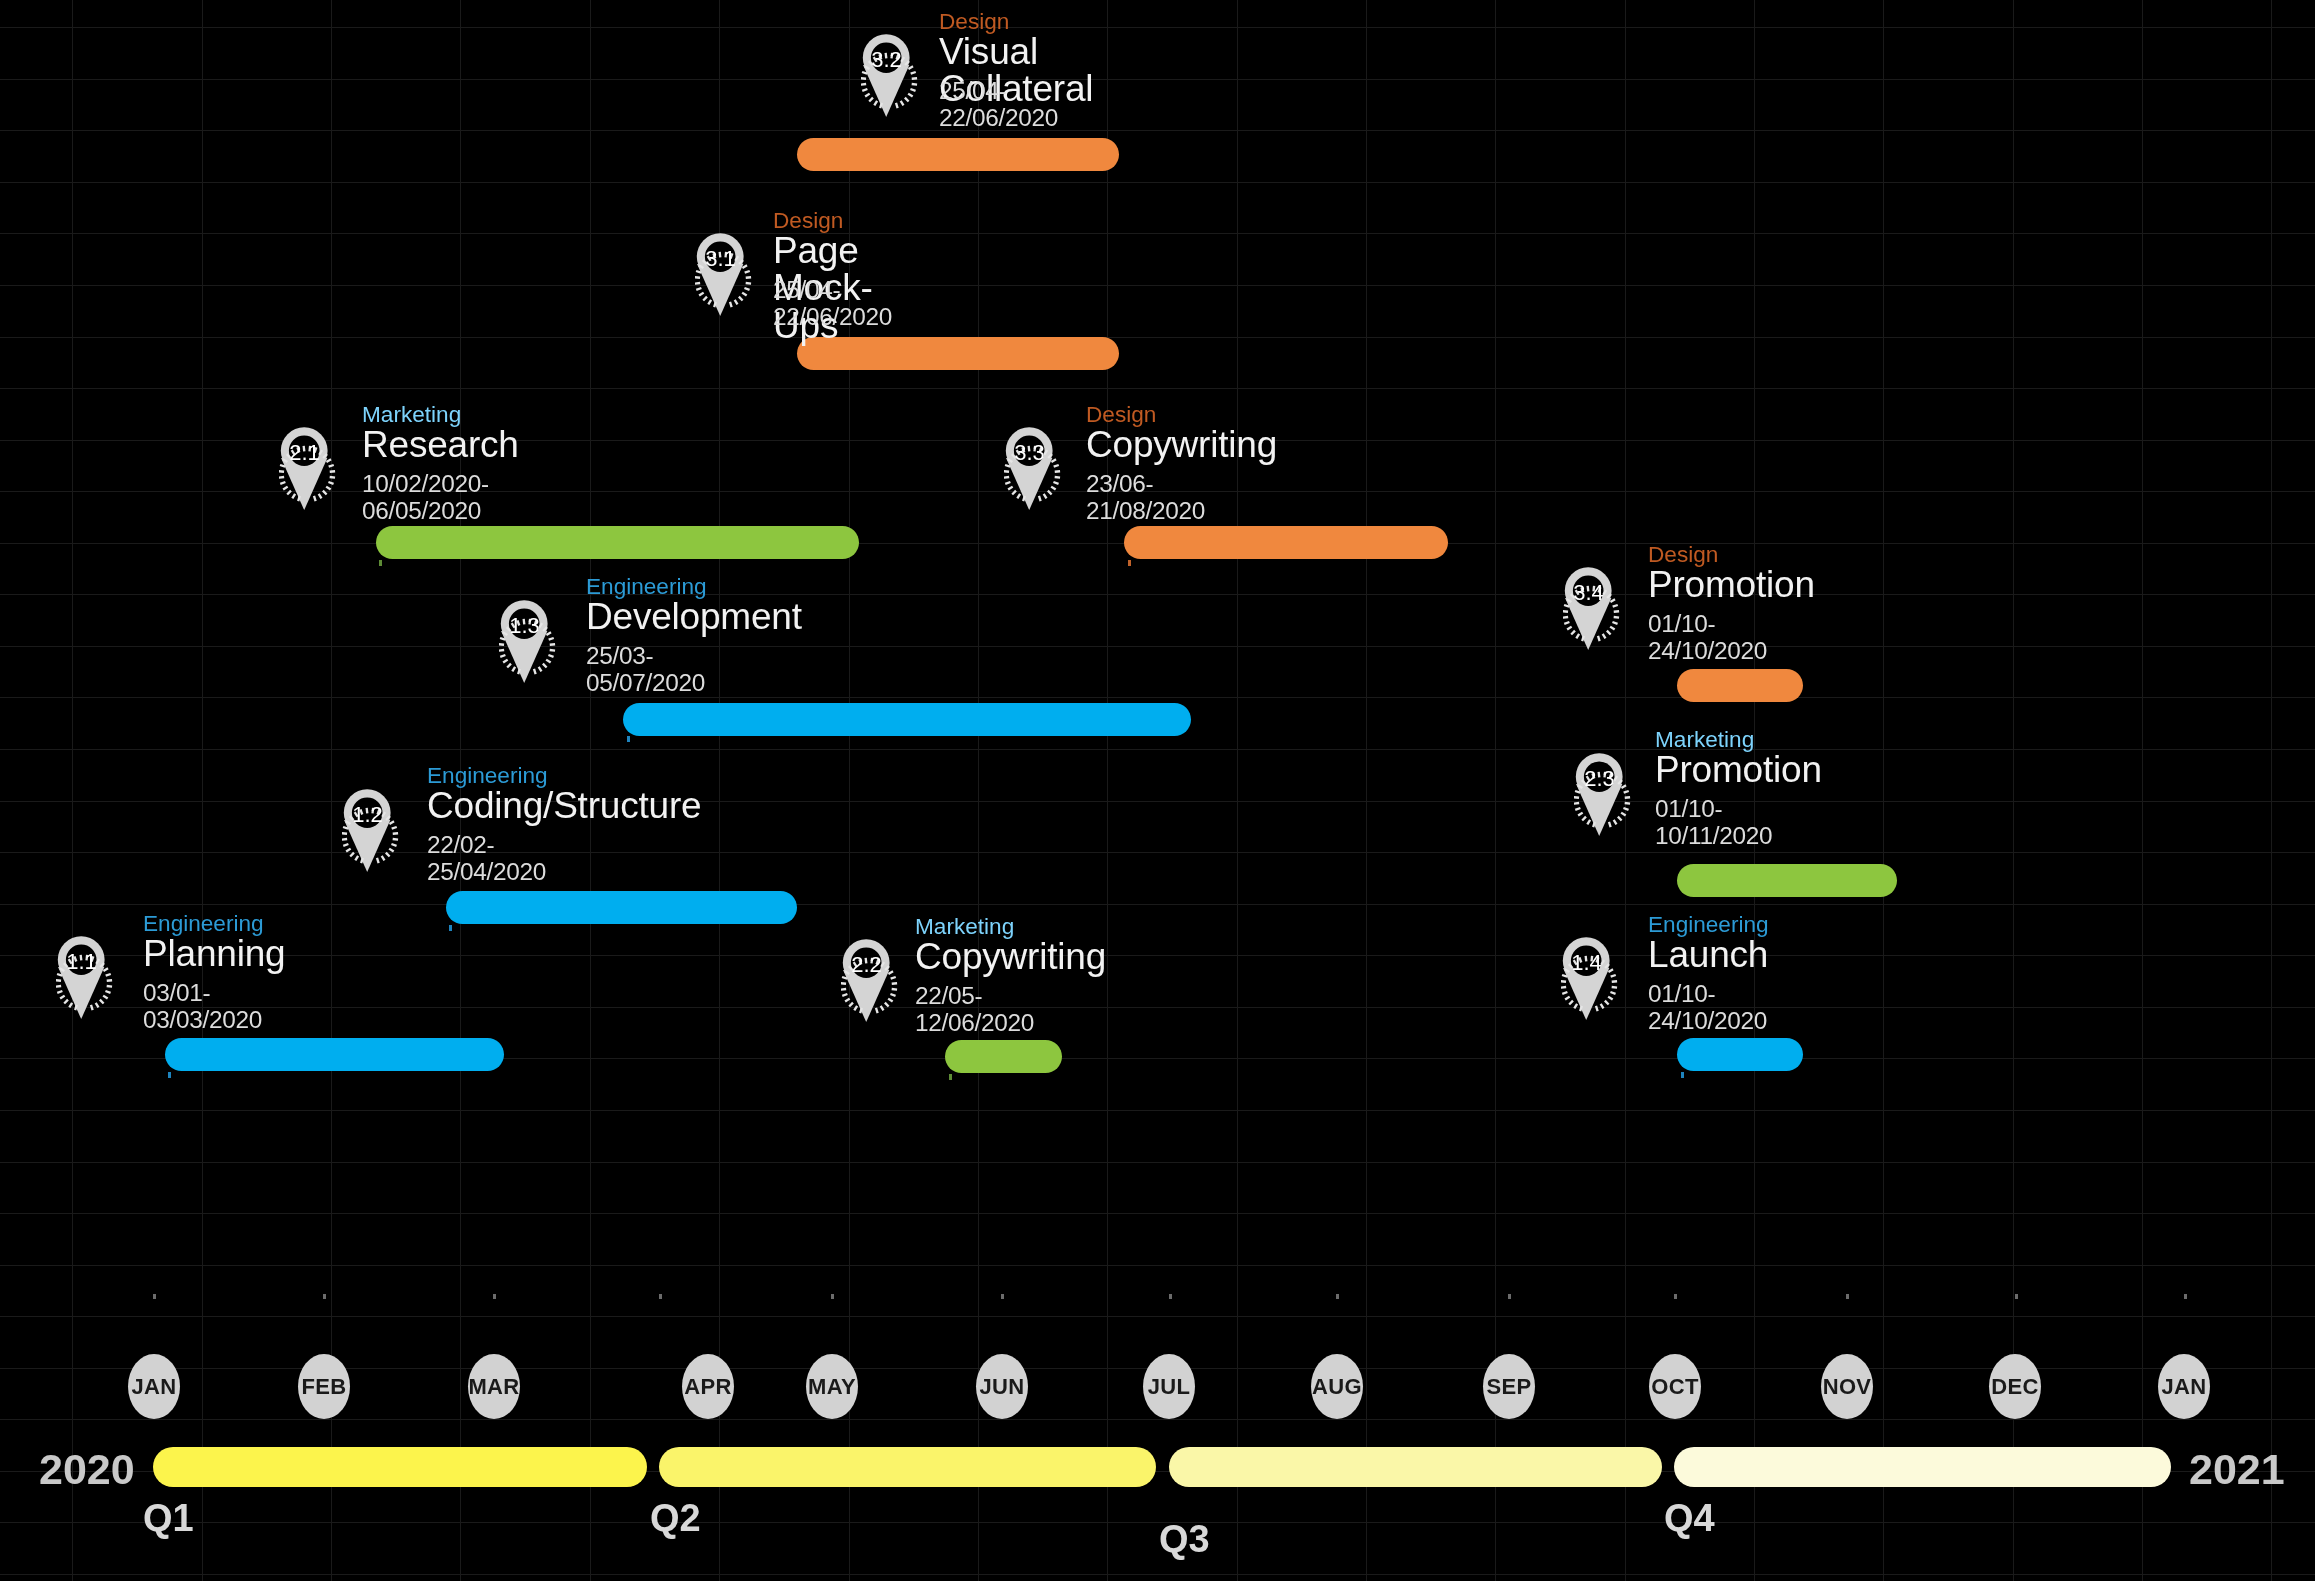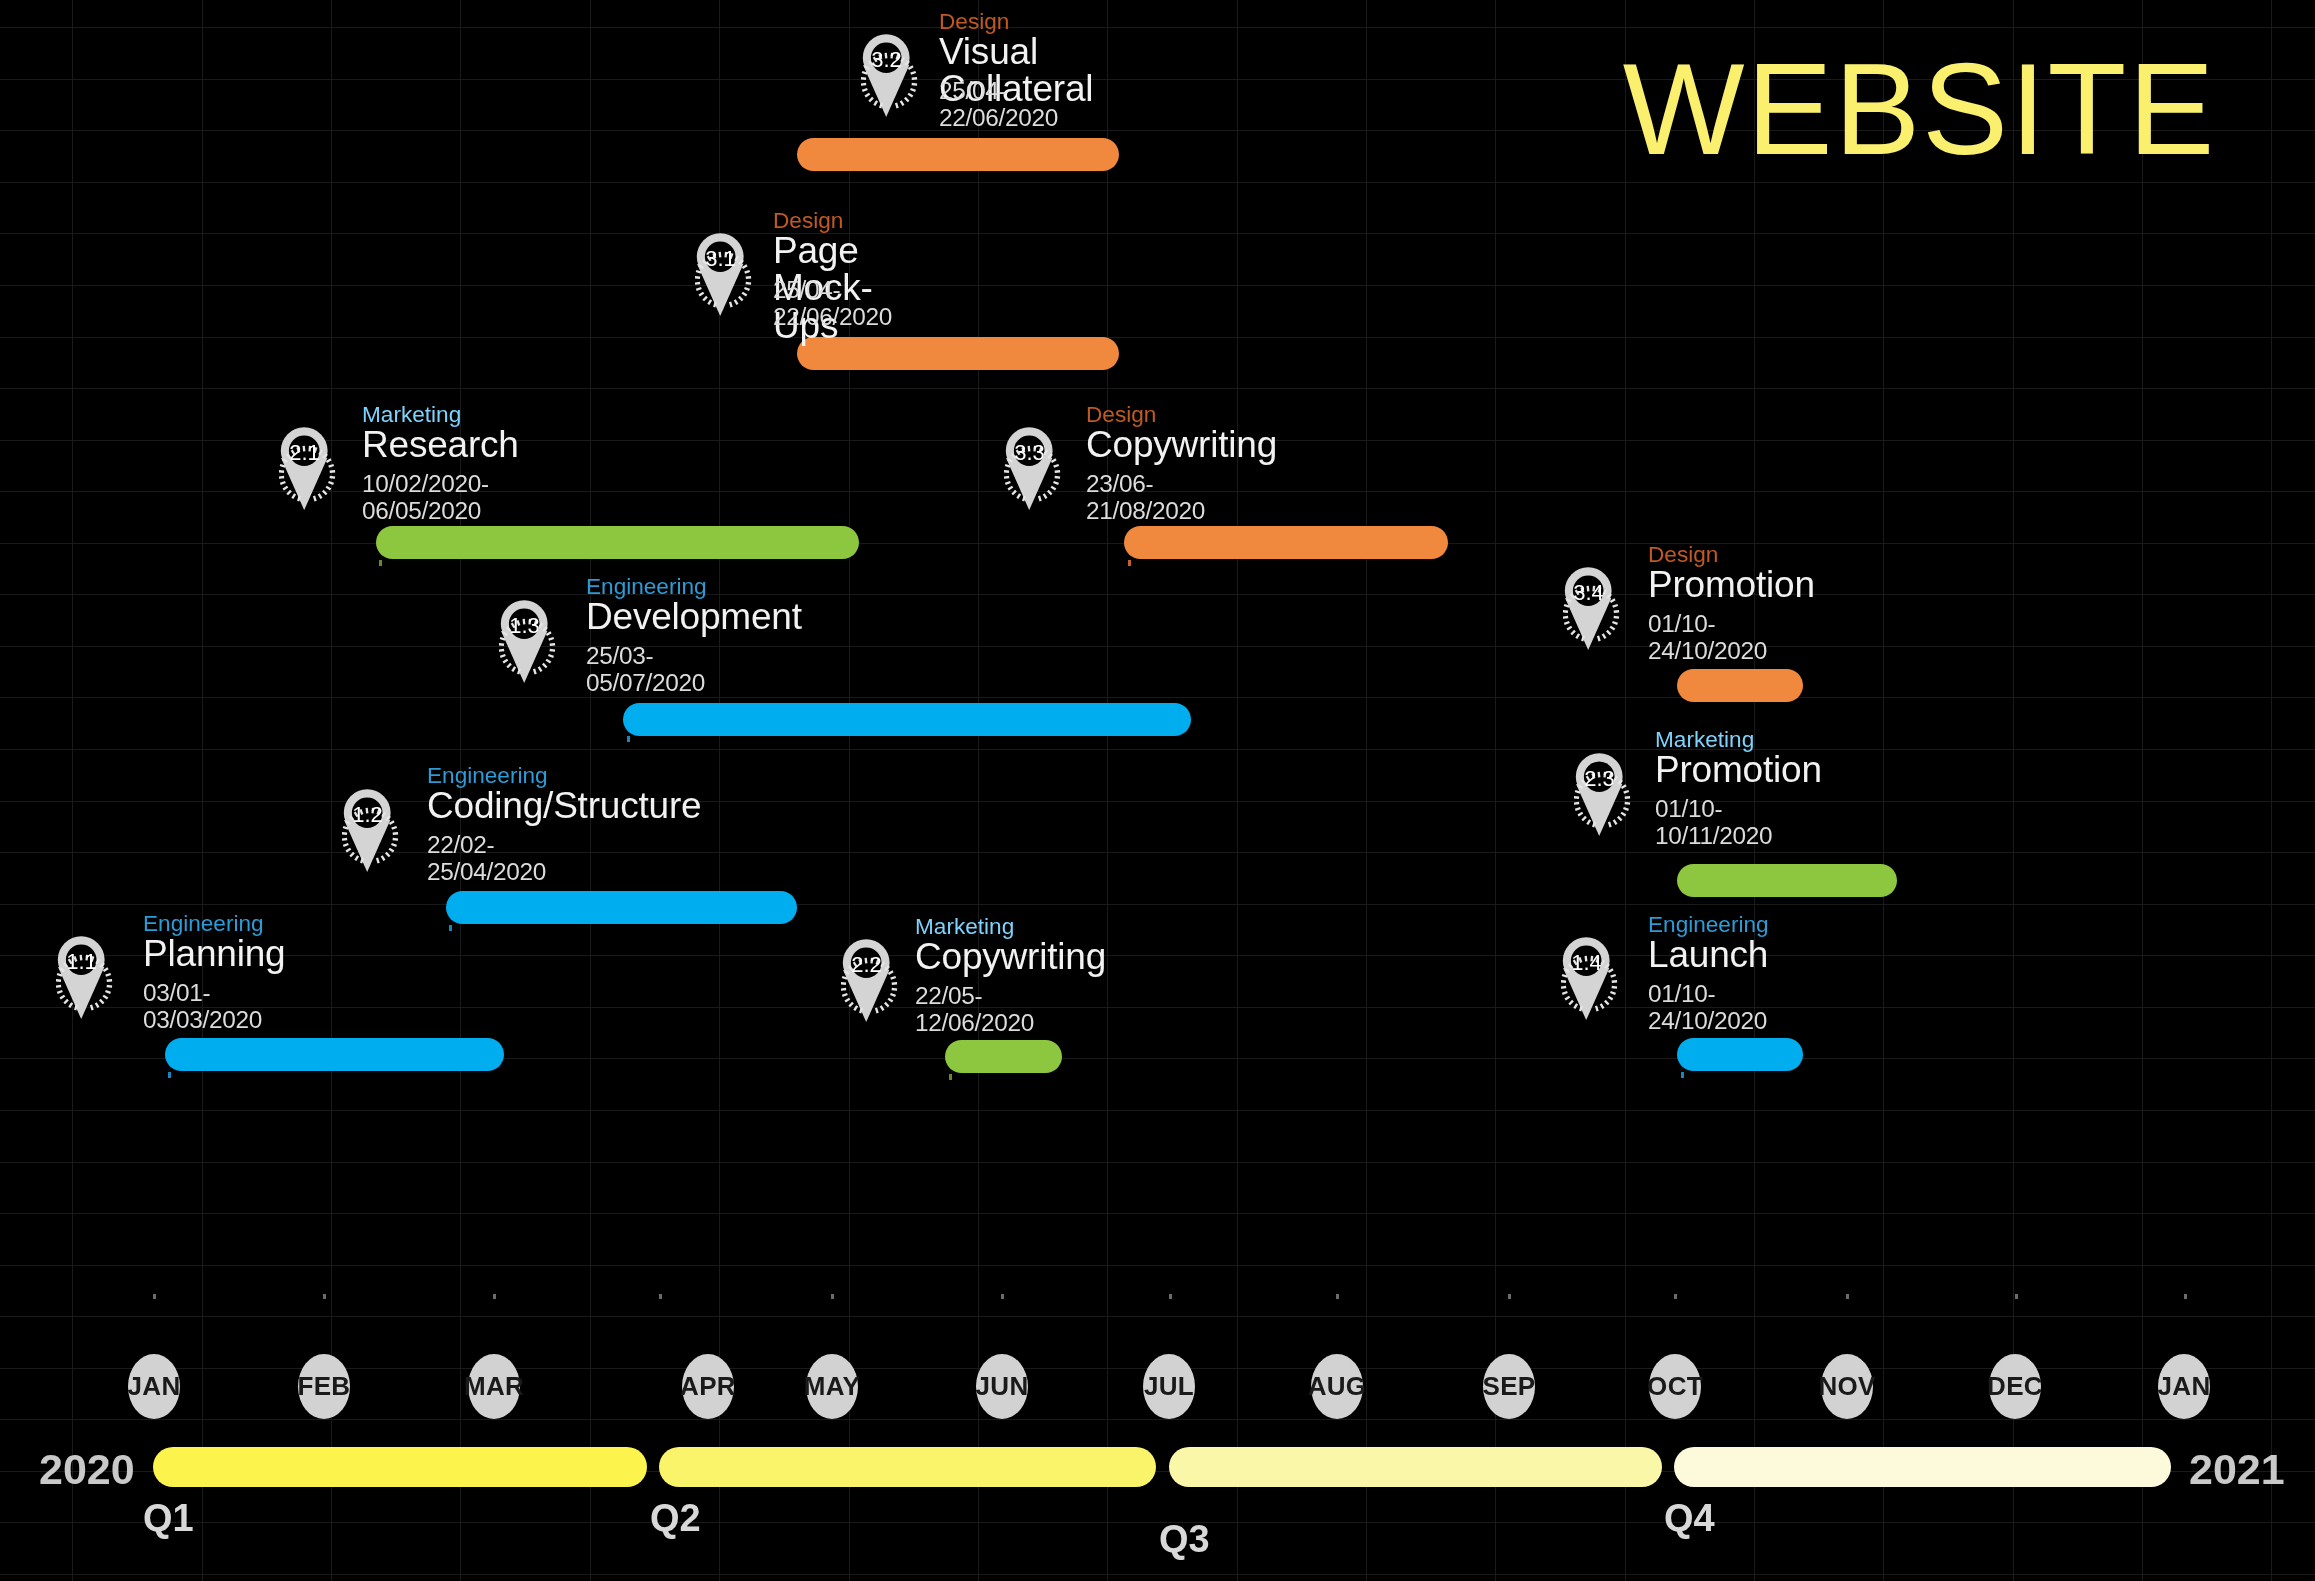--- a/index.html
+++ b/index.html
@@ -76,21 +76,21 @@
 
   
   .tick {
     position:absolute; width:2.7px; height:47px;
     background-image:linear-gradient(to bottom,#6b6b6b 0 5.4px, transparent 5.4px 12.7px);
   }
   .month-pill {
     position:absolute; width:52px; height:65px; border-radius:50%;
     background:#d2d2d2; color:#1a1a1a;
     display:flex; align-items:center; justify-content:center;
-    font-size:26px; font-weight:700; letter-spacing:0.3px;
+    font-size:22px; font-weight:700; letter-spacing:0.3px;
     text-align:center; line-height:1.05;
   }
   .qbar { position:absolute; height:40px; border-radius:20px; }
   .year-label {
     position:absolute; font-size:43px; font-weight:700; color:#c9c9c9;
   }
   .q-label {
     position:absolute; font-size:38px; font-weight:700; color:#d8d8d8;
   }
 </style>
@@ -145,21 +145,20 @@
       <div class="grid-v" style="left: 1495px;"></div>
       <div class="grid-v" style="left: 1625px;"></div>
       <div class="grid-v" style="left: 1754px;"></div>
       <div class="grid-v" style="left: 1883px;"></div>
       <div class="grid-v" style="left: 2013px;"></div>
       <div class="grid-v" style="left: 2142px;"></div>
       <div class="grid-v" style="left: 2271px;"></div>
     </div>
 
   <div class="title-block">
-    <div class="title-main">WEBSITE</div>
   </div>
 
   <div id="tasks-layer">
       <div class="bar bar-orange" title="Visual Collateral 25/04-22/06/2020" style="left: 797px; top: 138px; width: 322px;"></div>
       <div class="pin" style="left: 861px; top: 34px;">
   <svg viewBox="0 0 70 96">
     <g fill="#d4d4d4">
       <circle cx="28" cy="26" r="26"></circle>
       <path d="M2.3 34 L28 92 L53.7 34 Z"></path>
     </g>

